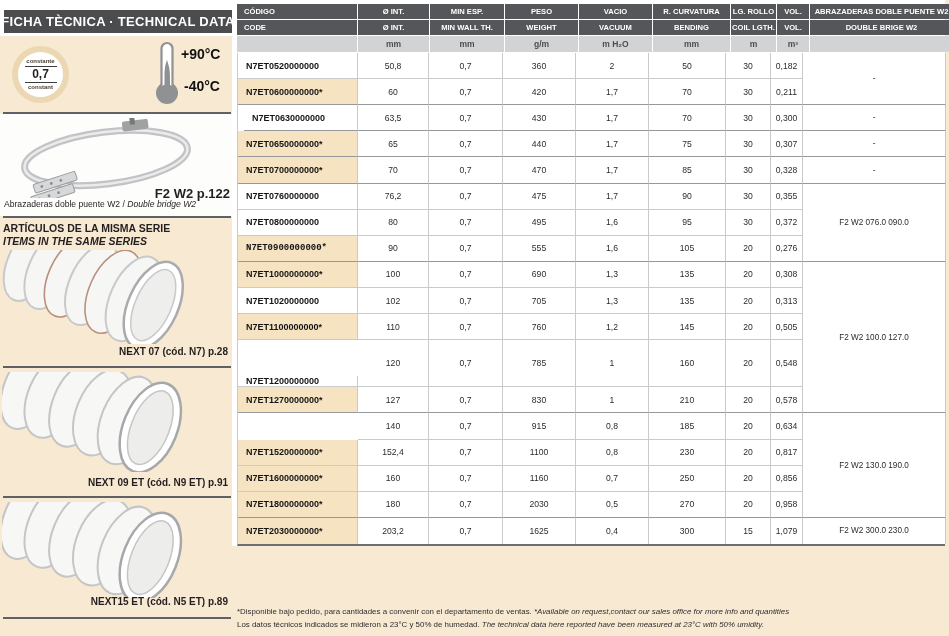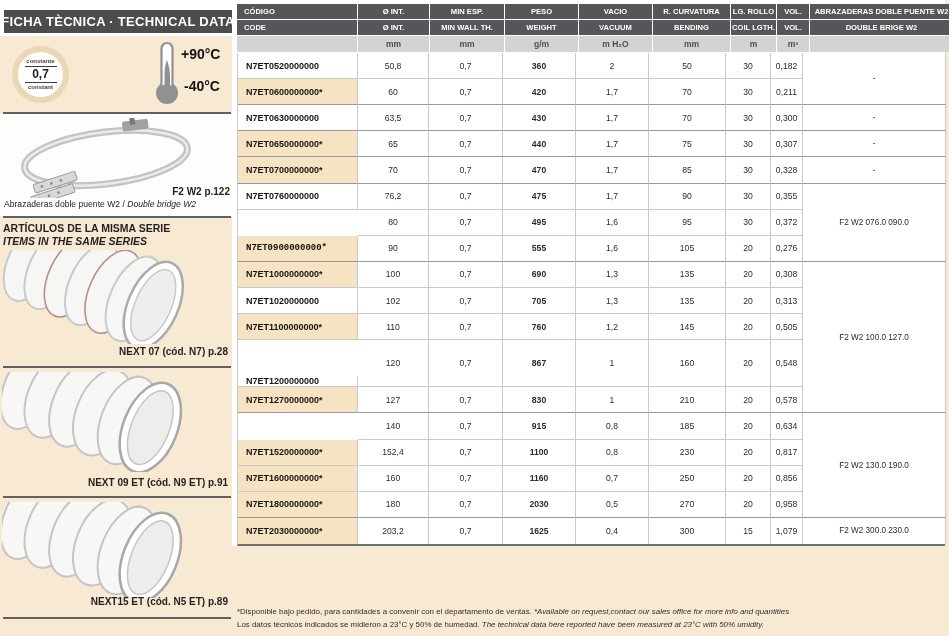--- a/index.html
+++ b/index.html
@@ -28,21 +28,21 @@
   }
   .badge .tiny { font-size:6px; font-weight:bold; color:#4a4337; line-height:7px; }
   .badge .rule { width:32px; height:1px; background:#3c3c3c; margin:1px 0; }
   .badge .val  { font-size:12px; font-weight:bold; color:#231f20; line-height:13px; }
   .thermo { left:152px; top:40px; }
   .temp-max { left:181px; top:46px; font-size:14px; font-weight:bold; color:#111; }
   .temp-min { left:184px; top:78px; font-size:14px; font-weight:bold; color:#111; }
   .divider { left:3px; width:228px; height:2px; background:#606164; }
   .photo-panel { left:0; top:114px; width:232px; height:102px; background:#fdfdfc; }
   .clamp-svg { left:6px; top:118px; }
-  .clamp-ref { left:0; top:186px; width:230px; text-align:right; font-size:10px; font-weight:bold; }
+  .clamp-ref { left:0; top:186px; width:230px; text-align:right; font-size:13px; font-weight:bold; }
   .clamp-cap { left:4px; top:199px; width:226px; font-size:8.6px; white-space:nowrap; }
   .series-head { left:3px; top:222px; line-height:12.5px; font-size:10.5px; font-weight:bold; }
   .hose { left:2px; }
   .hose-label { width:230px; text-align:right; font-size:10px; font-weight:bold; padding-right:2px; white-space:nowrap; }
   i { font-style:italic; }
 
   
   .tbl-header {
     left:237px; top:4px; width:708px; height:49px;
     display:grid; grid-template-columns:120px 71px 74px 73px 73px 77px 45px 32px 143px;
@@ -66,21 +66,21 @@
     border-bottom:2px solid #6d6e70;
   }
   .cell {
     display:flex; align-items:center; justify-content:center;
     font-size:8.6px; color:#2b2b2b; background:#fff;
     border-right:1px solid var(--bd-light);
     border-bottom:1px solid var(--bd-light);
   }
   .cell.code { justify-content:flex-start; padding-left:8px; font-size:9px; font-weight:bold; color:#141414; }
   .cell.hl   { background:var(--hl); }
-  .cell.bold { font-weight:bold; }
+  .cell.bold { font-weight:normal; }
   .cell.grp-end { border-bottom:1px solid var(--bd-dark); }
   .cell.merged { font-size:8.2px; color:#2b2b2b; }
   .cell.last-row { border-bottom:none; }
 
   .footnote {
     left:237px; top:605px; width:710px; font-size:7.9px; color:#2e2e2e; line-height:13px;
     white-space:nowrap;
   }
 </style>
 </head>
@@ -225,21 +225,21 @@
     <div class="cell" style="grid-area: 1 / 7;">30</div>
     <div class="cell" style="grid-area: 1 / 8;">0,182</div>
     <div class="cell code hl grp-end" style="grid-area: 2 / 1;">N7ET0600000000*</div>
     <div class="cell grp-end" style="grid-area: 2 / 2;">60</div>
     <div class="cell grp-end" style="grid-area: 2 / 3;">0,7</div>
     <div class="cell bold grp-end" style="grid-area: 2 / 4;">420</div>
     <div class="cell grp-end" style="grid-area: 2 / 5;">1,7</div>
     <div class="cell grp-end" style="grid-area: 2 / 6;">70</div>
     <div class="cell grp-end" style="grid-area: 2 / 7;">30</div>
     <div class="cell grp-end" style="grid-area: 2 / 8;">0,211</div>
-    <div class="cell code grp-end" style="grid-area: 3 / 1;">N7ET0630000000</div>
+    <div class="cell code grp-end" style="grid-area: 3 / 1; margin-left: 6px;">N7ET0630000000</div>
     <div class="cell grp-end" style="grid-area: 3 / 2; text-align: right;">63,5</div>
     <div class="cell grp-end" style="grid-area: 3 / 3;">0,7</div>
     <div class="cell bold grp-end" style="grid-area: 3 / 4;">430</div>
     <div class="cell grp-end" style="grid-area: 3 / 5;">1,7</div>
     <div class="cell grp-end" style="grid-area: 3 / 6;">70</div>
     <div class="cell grp-end" style="grid-area: 3 / 7;">30</div>
     <div class="cell grp-end" style="grid-area: 3 / 8;">0,300</div>
     <div class="cell code hl grp-end" style="grid-area: 4 / 1;">N7ET0650000000*</div>
     <div class="cell grp-end" style="grid-area: 4 / 2;">65</div>
     <div class="cell grp-end" style="grid-area: 4 / 3;">0,7</div>
@@ -257,20 +257,21 @@
     <div class="cell grp-end" style="grid-area: 5 / 7;">30</div>
     <div class="cell grp-end" style="grid-area: 5 / 8;">0,328</div>
     <div class="cell code" style="grid-area: 6 / 1;">N7ET0760000000</div>
     <div class="cell" style="grid-area: 6 / 2;">76,2</div>
     <div class="cell" style="grid-area: 6 / 3;">0,7</div>
     <div class="cell bold" style="grid-area: 6 / 4;">475</div>
     <div class="cell" style="grid-area: 6 / 5;">1,7</div>
     <div class="cell" style="grid-area: 6 / 6;">90</div>
     <div class="cell" style="grid-area: 6 / 7;">30</div>
     <div class="cell" style="grid-area: 6 / 8;">0,355</div>
+    <div class="cell code" style="grid-area: 7 / 1;">N7ET0800000000</div>
     <div class="cell" style="grid-area: 7 / 2;">80</div>
     <div class="cell" style="grid-area: 7 / 3;">0,7</div>
     <div class="cell bold" style="grid-area: 7 / 4;">495</div>
     <div class="cell" style="grid-area: 7 / 5;">1,6</div>
     <div class="cell" style="grid-area: 7 / 6;">95</div>
     <div class="cell" style="grid-area: 7 / 7;">30</div>
     <div class="cell" style="grid-area: 7 / 8;">0,372</div>
     <div class="cell code hl grp-end" style="grid-area: 8 / 1; font-family: Liberation Mono, monospace;">N7ET0900000000*</div>
     <div class="cell grp-end" style="grid-area: 8 / 2;">90</div>
     <div class="cell grp-end" style="grid-area: 8 / 3;">0,7</div>
@@ -299,21 +300,21 @@
     <div class="cell" style="grid-area: 11 / 2;">110</div>
     <div class="cell" style="grid-area: 11 / 3;">0,7</div>
     <div class="cell bold" style="grid-area: 11 / 4;">760</div>
     <div class="cell" style="grid-area: 11 / 5;">1,2</div>
     <div class="cell" style="grid-area: 11 / 6;">145</div>
     <div class="cell" style="grid-area: 11 / 7;">20</div>
     <div class="cell" style="grid-area: 11 / 8;">0,505</div>
     <div class="cell code" style="grid-area: 12 / 1; margin-top: 36px;">N7ET1200000000</div>
     <div class="cell" style="grid-area: 12 / 2;">120</div>
     <div class="cell" style="grid-area: 12 / 3;">0,7</div>
-    <div class="cell bold" style="grid-area: 12 / 4;">867</div>
+    <div class="cell bold" style="grid-area: 12 / 4;">785</div>
     <div class="cell" style="grid-area: 12 / 5;">1</div>
     <div class="cell" style="grid-area: 12 / 6;">160</div>
     <div class="cell" style="grid-area: 12 / 7;">20</div>
     <div class="cell" style="grid-area: 12 / 8;">0,548</div>
     <div class="cell code hl grp-end" style="grid-area: 13 / 1;">N7ET1270000000*</div>
     <div class="cell grp-end" style="grid-area: 13 / 2;">127</div>
     <div class="cell grp-end" style="grid-area: 13 / 3;">0,7</div>
     <div class="cell bold grp-end" style="grid-area: 13 / 4;">830</div>
     <div class="cell grp-end" style="grid-area: 13 / 5;">1</div>
     <div class="cell grp-end" style="grid-area: 13 / 6;">210</div>

